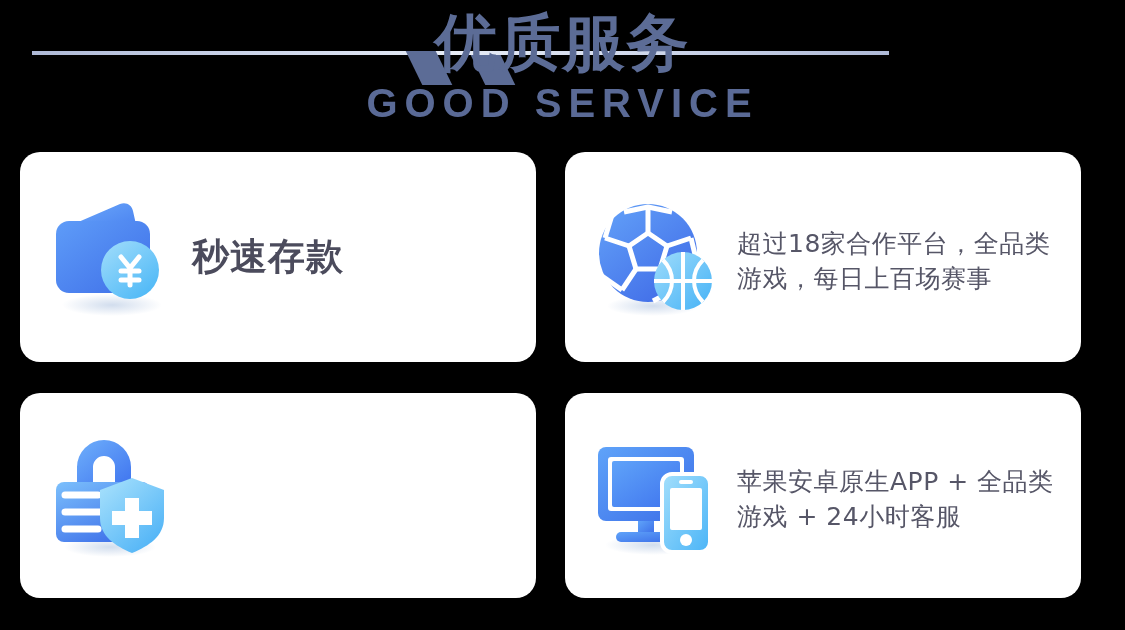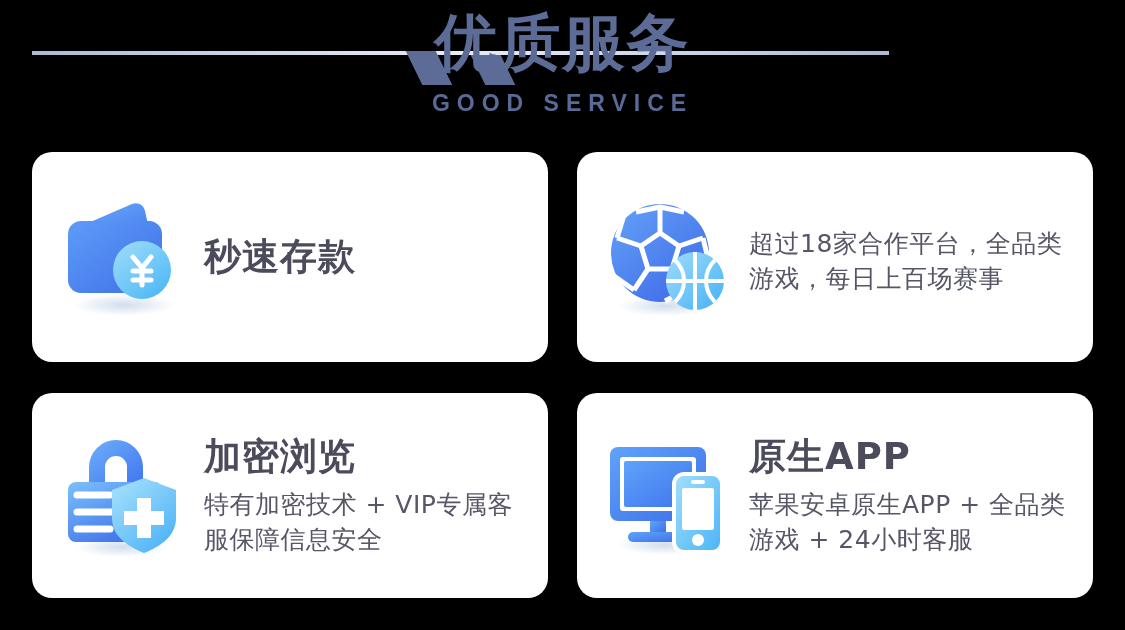--- a/index.html
+++ b/index.html
@@ -39,28 +39,28 @@
   .title-block {
     position:absolute; left:0; top:0; width:1125px;
     text-align:center;
   }
   .title-cn {
     font-size:62px; line-height:86px; font-weight:bold;
     color:#5c6c96; letter-spacing:2px;
     font-family:"DejaVu Sans","Liberation Sans",sans-serif;
   }
   .title-en {
-    font-size:23px; line-height:38px; font-weight:bold;
+    font-size:40px; line-height:38px; font-weight:bold;
     color:#5a6a96; letter-spacing:7px;
     margin-top:-2px;
   }
 
   
   .grid {
-    position:absolute; left:32px; top:152px;
+    position:absolute; left:20px; top:152px;
     width:1061px; height:446px;
     display:grid;
     grid-template-columns:516px 516px;
     grid-template-rows:210px 205px;
     column-gap:29px; row-gap:31px;
   }
   .card {
     background:#ffffff;
     border-radius:20px;
     display:flex;
@@ -226,24 +226,20 @@
           <rect x="10" y="50" width="94" height="60" rx="8" fill="url(#lg2)"></rect>
           <g stroke="#ffffff" stroke-width="7" stroke-linecap="round">
             <path d="M19 63 H52"></path>
             <path d="M19 80 H60"></path>
             <path d="M19 97 H52"></path>
           </g>
           <path d="M86 46 L118 58 V86 C118 104 103 114 86 121 C69 114 54 104 54 86 V58 Z" fill="url(#lg3)"></path>
           <path d="M79 66 H93 V79 H106 V93 H93 V106 H79 V93 H66 V79 H79 Z" fill="#ffffff"></path>
         </svg>
       </div>
-      <div class="texts">
-        <div class="c-title">加密浏览</div>
-        <div class="c-desc">特有加密技术 + VIP专属客服保障信息安全</div>
-      </div>
     </div>
 
     <div class="card">
       <div class="icon-wrap">
         <svg viewBox="0 0 132 128" xmlns="http://www.w3.org/2000/svg">
           <defs>
             <linearGradient id="mg1" x1="0" y1="0" x2="1" y2="1">
               <stop offset="0" stop-color="#5fa3f9"></stop>
                 <stop offset="1" stop-color="#3c6ee8"></stop>
             </linearGradient>
@@ -266,19 +262,18 @@
           <rect x="21" y="29" width="68" height="46" rx="2" fill="url(#mg2)"></rect>
           <rect x="47" y="89" width="16" height="13" fill="url(#mg1)"></rect>
           <rect x="25" y="100" width="60" height="10" rx="5" fill="url(#mg1)"></rect>
           <rect x="71" y="42" width="48" height="78" rx="10" fill="url(#mg3)" stroke="#ffffff" stroke-width="4"></rect>
           <rect x="79" y="56" width="32" height="42" rx="2" fill="#ffffff"></rect>
           <rect x="88" y="48" width="14" height="4" rx="2" fill="#ffffff"></rect>
           <circle cx="95" cy="108" r="6" fill="#ffffff"></circle>
         </svg>
       </div>
       <div class="texts">
-        <div class="c-title">原生APP</div>
         <div class="c-desc">苹果安卓原生APP + 全品类游戏 + 24小时客服</div>
       </div>
     </div>
 
   </div>
 </div>
 
 </body></html>

